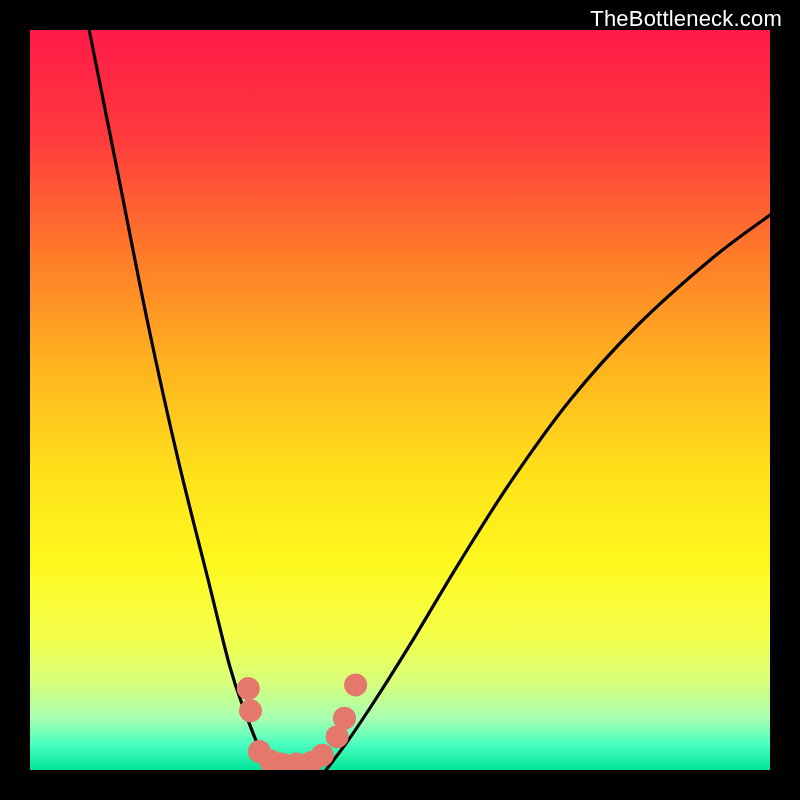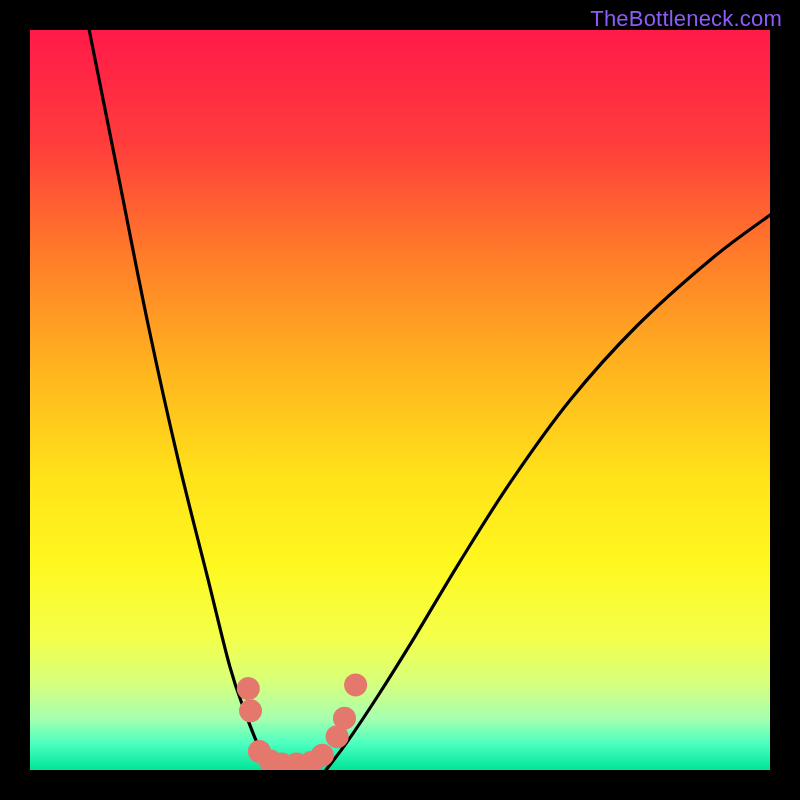--- a/index.html
+++ b/index.html
@@ -25,21 +25,21 @@
     overflow: hidden;
   }
   .gradient {
     position: absolute;
     inset: 0;
   }
   .watermark {
     position: absolute;
     top: 6px;
     right: 18px;
-    color: #8b5cf6;
+    color: #ffffff;
     font-size: 22px;
     font-weight: 400;
     letter-spacing: 0.2px;
   }
   svg.curve {
     position: absolute;
     inset: 0;
   }
 </style>
 </head>

